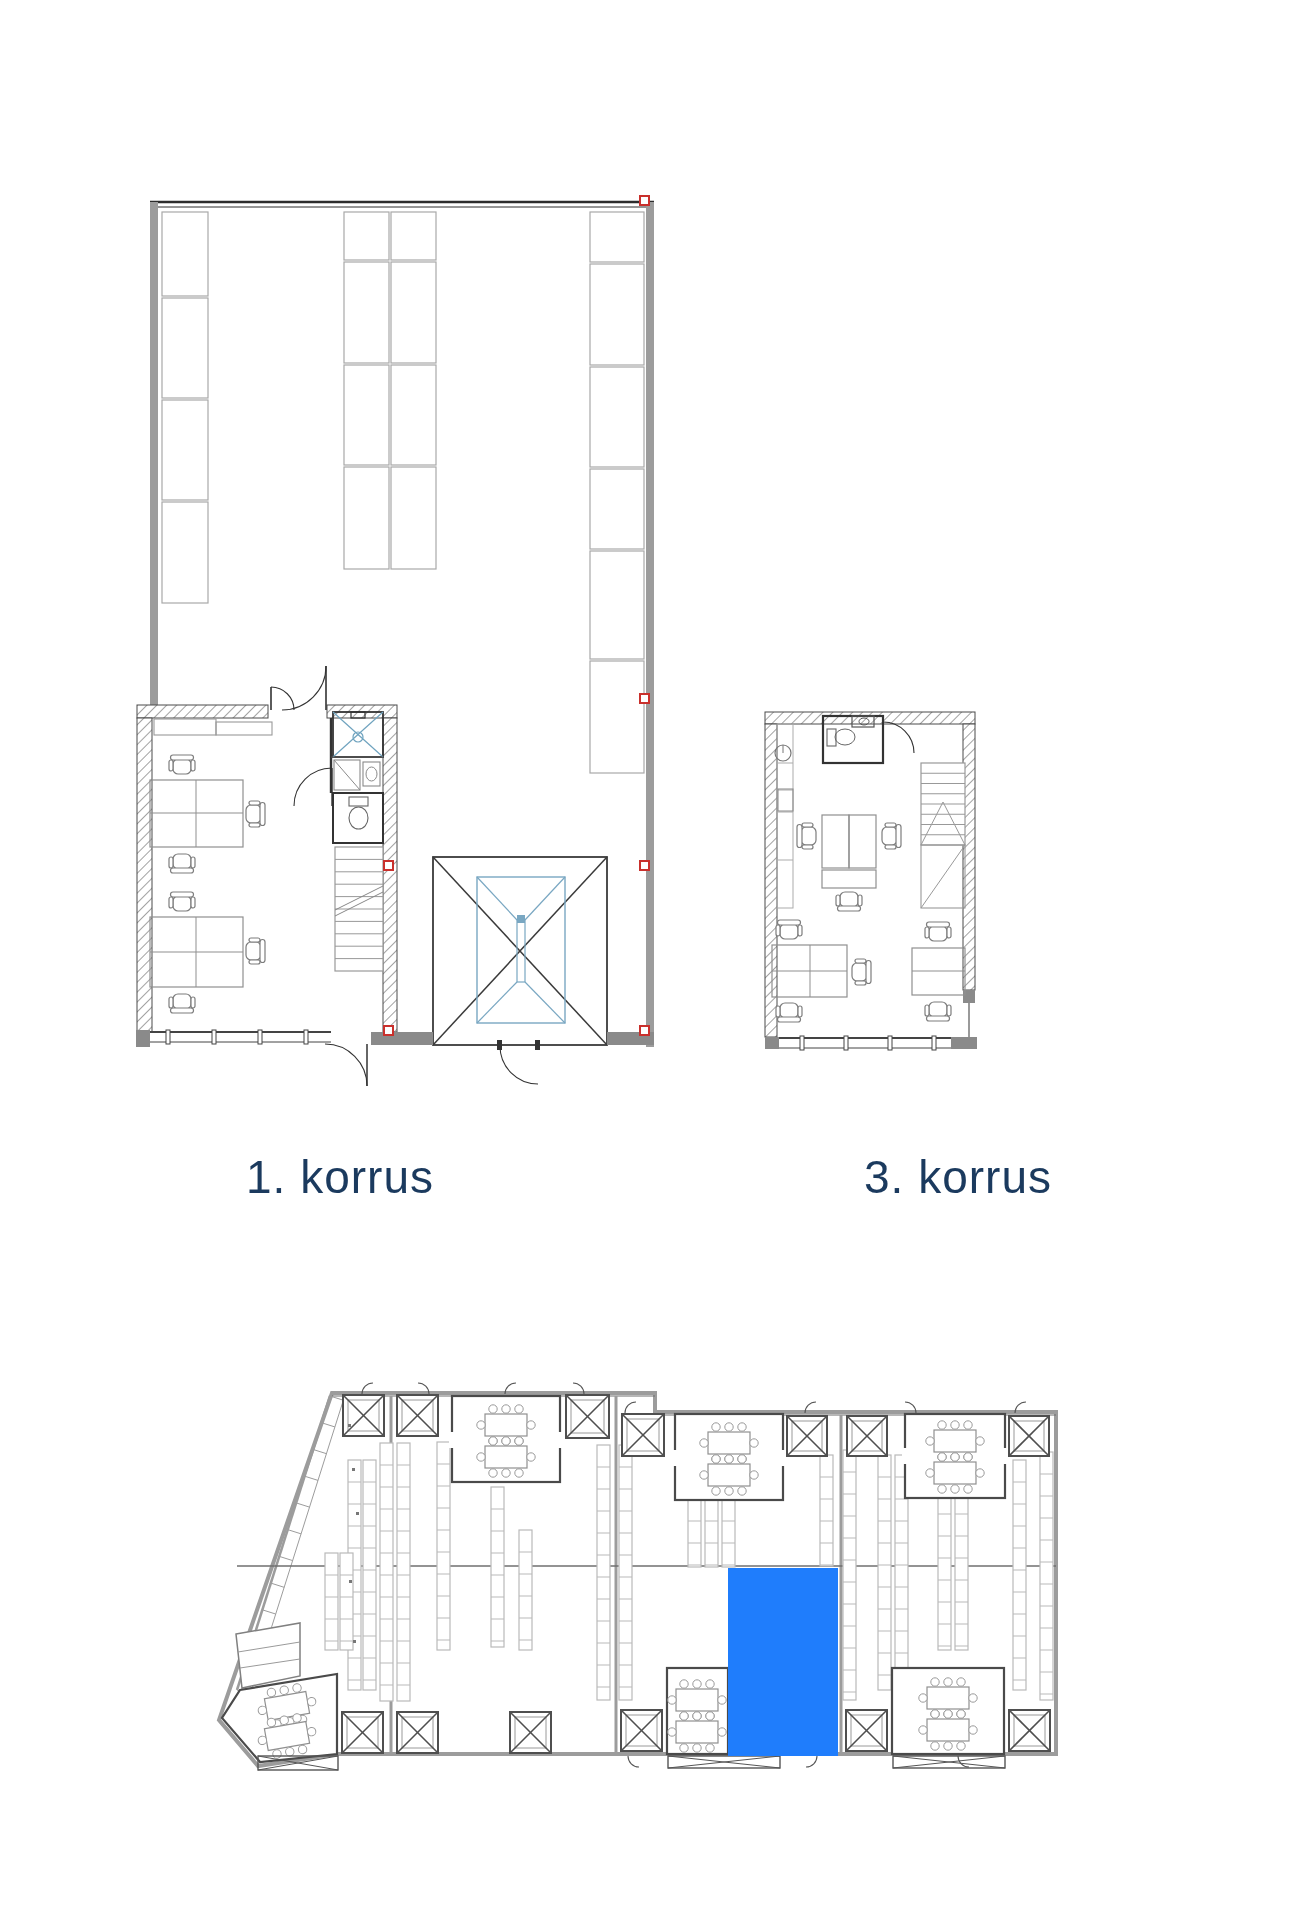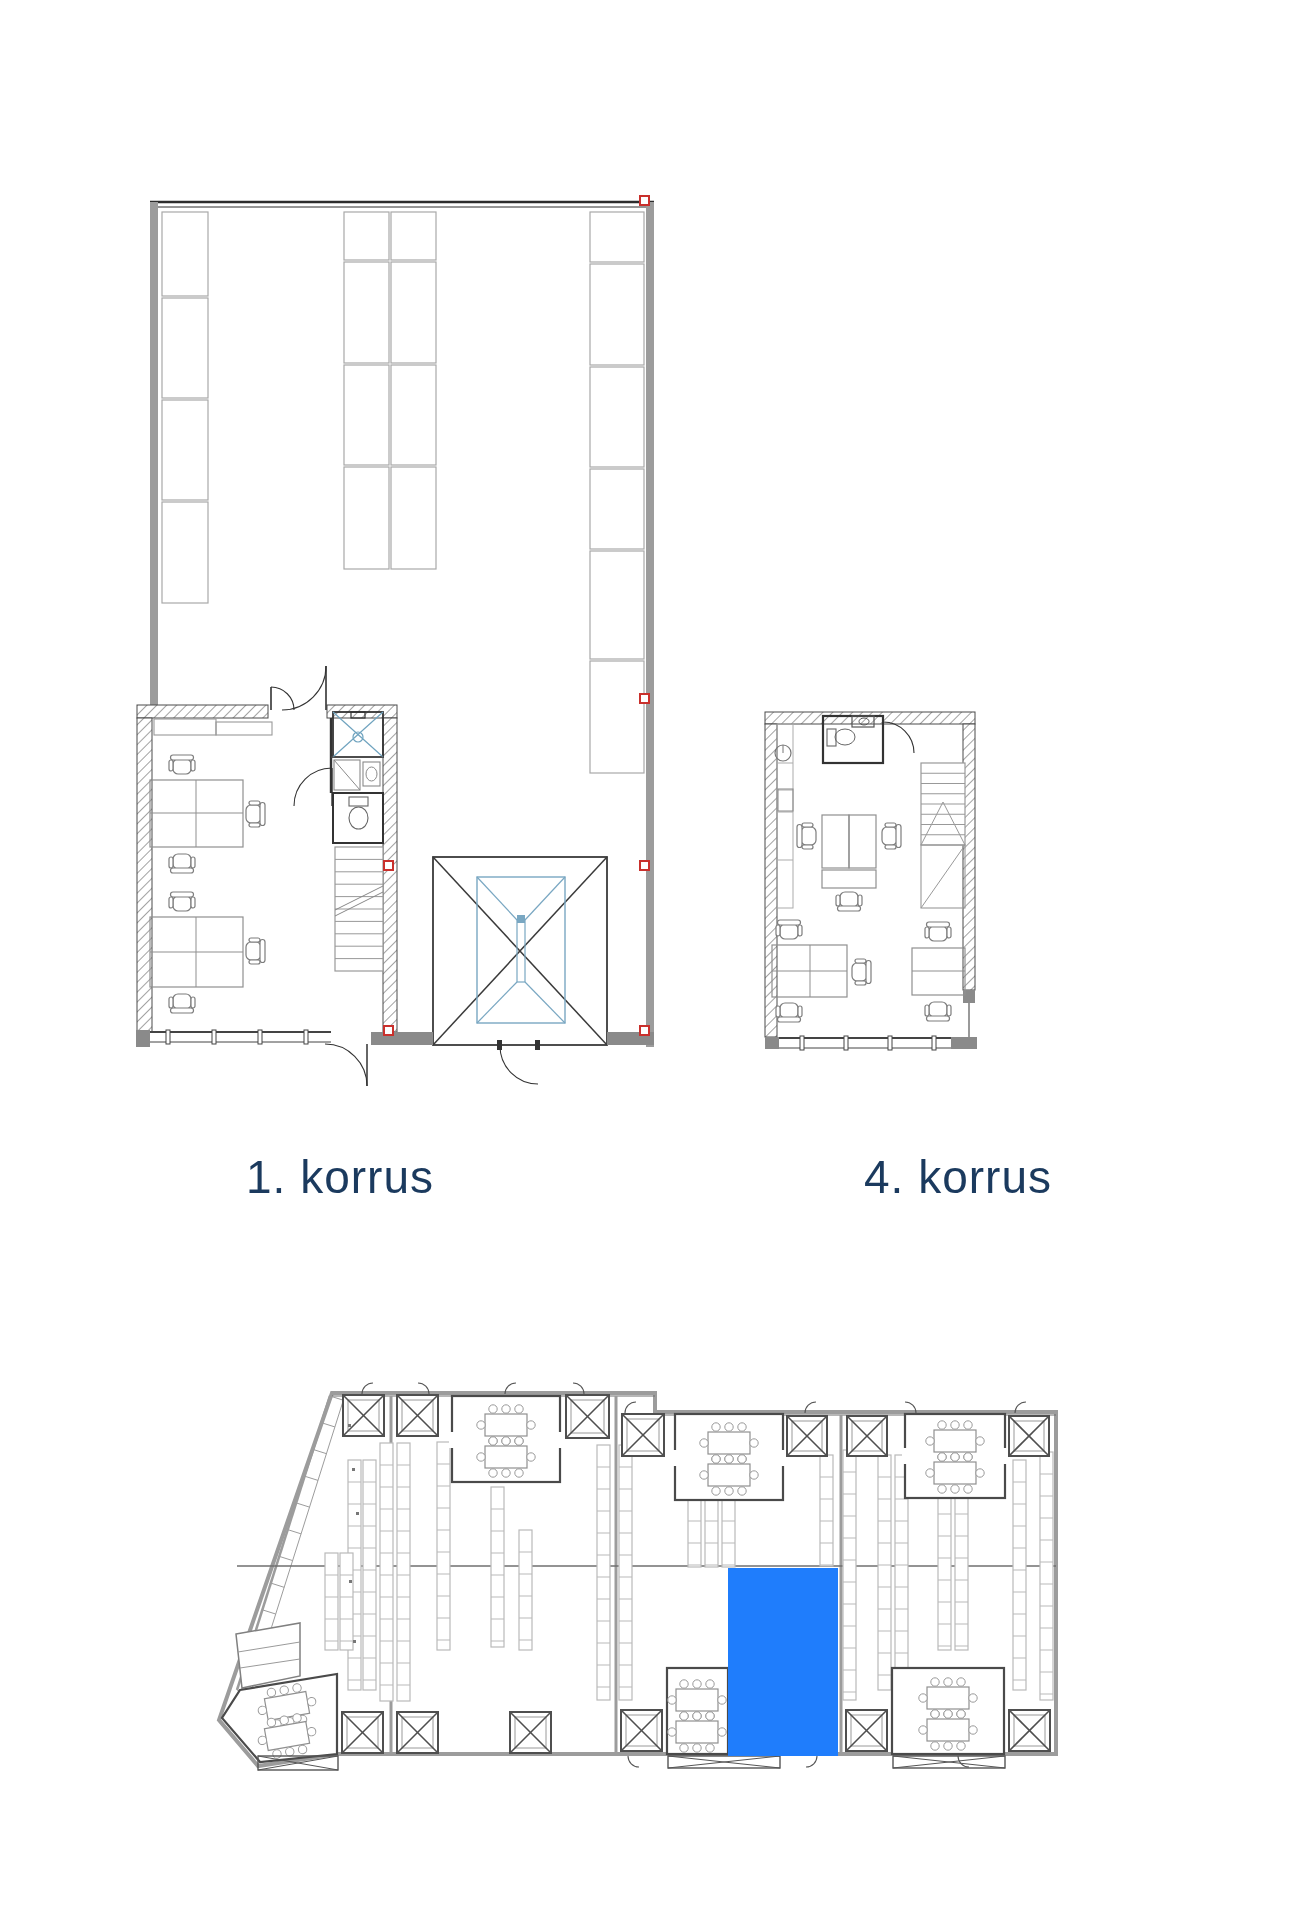--- a/index.html
+++ b/index.html
@@ -783,14 +783,14 @@
         <path d="M958,1756 a11,11 0 0 0 11,11" fill="none" stroke="#555555" stroke-width="1.1"></path>
         <rect x="348" y="1424" width="3" height="3" fill="#777"></rect>
         <rect x="352" y="1468" width="3" height="3" fill="#777"></rect>
         <rect x="356" y="1512" width="3" height="3" fill="#777"></rect>
         <rect x="349" y="1580" width="3" height="3" fill="#777"></rect>
         <rect x="353" y="1640" width="3" height="3" fill="#777"></rect>
         <rect x="728" y="1568" width="110" height="188" fill="#1f7dfc" stroke="none" stroke-width="1"></rect>
       </g>
   </svg>
   <div class="floor-label" id="label-floor1" style="color: rgb(27, 58, 94); left: 190px; top: 1152px;">1. korrus</div>
-  <div class="floor-label" id="label-floor2" style="color: rgb(27, 58, 94); left: 808px; top: 1152px;">4. korrus</div>
+  <div class="floor-label" id="label-floor2" style="color: rgb(27, 58, 94); left: 808px; top: 1152px;">3. korrus</div>
 </div>
 
 </body></html>

